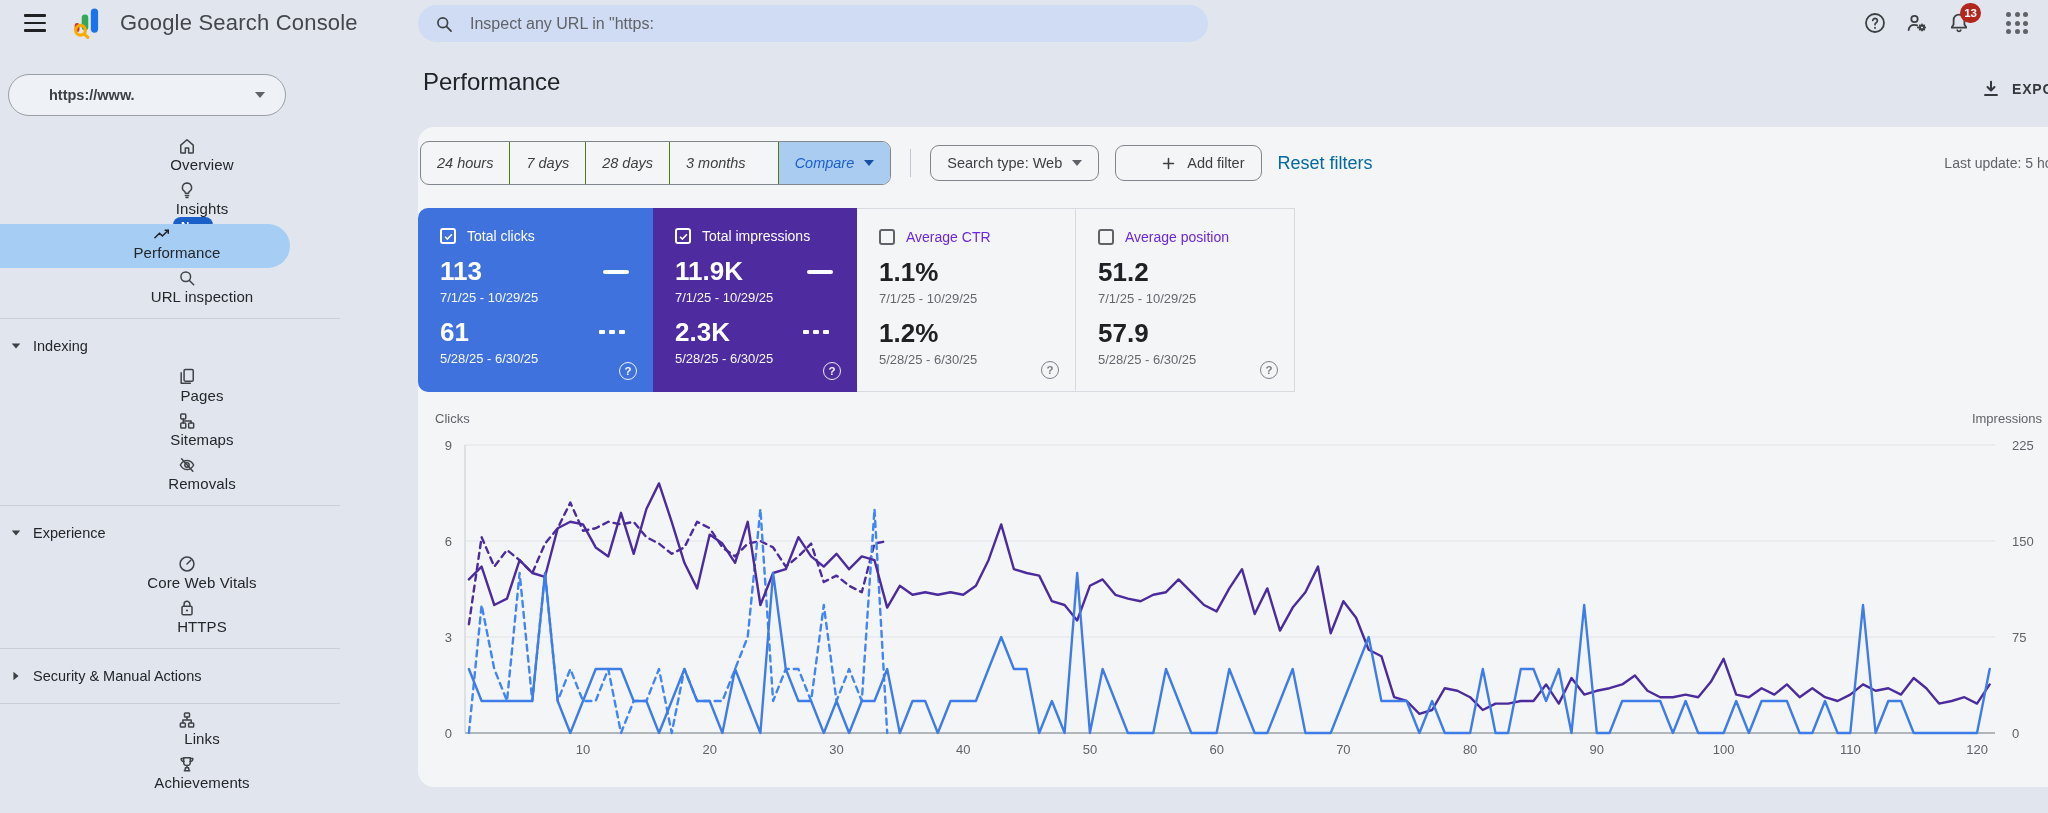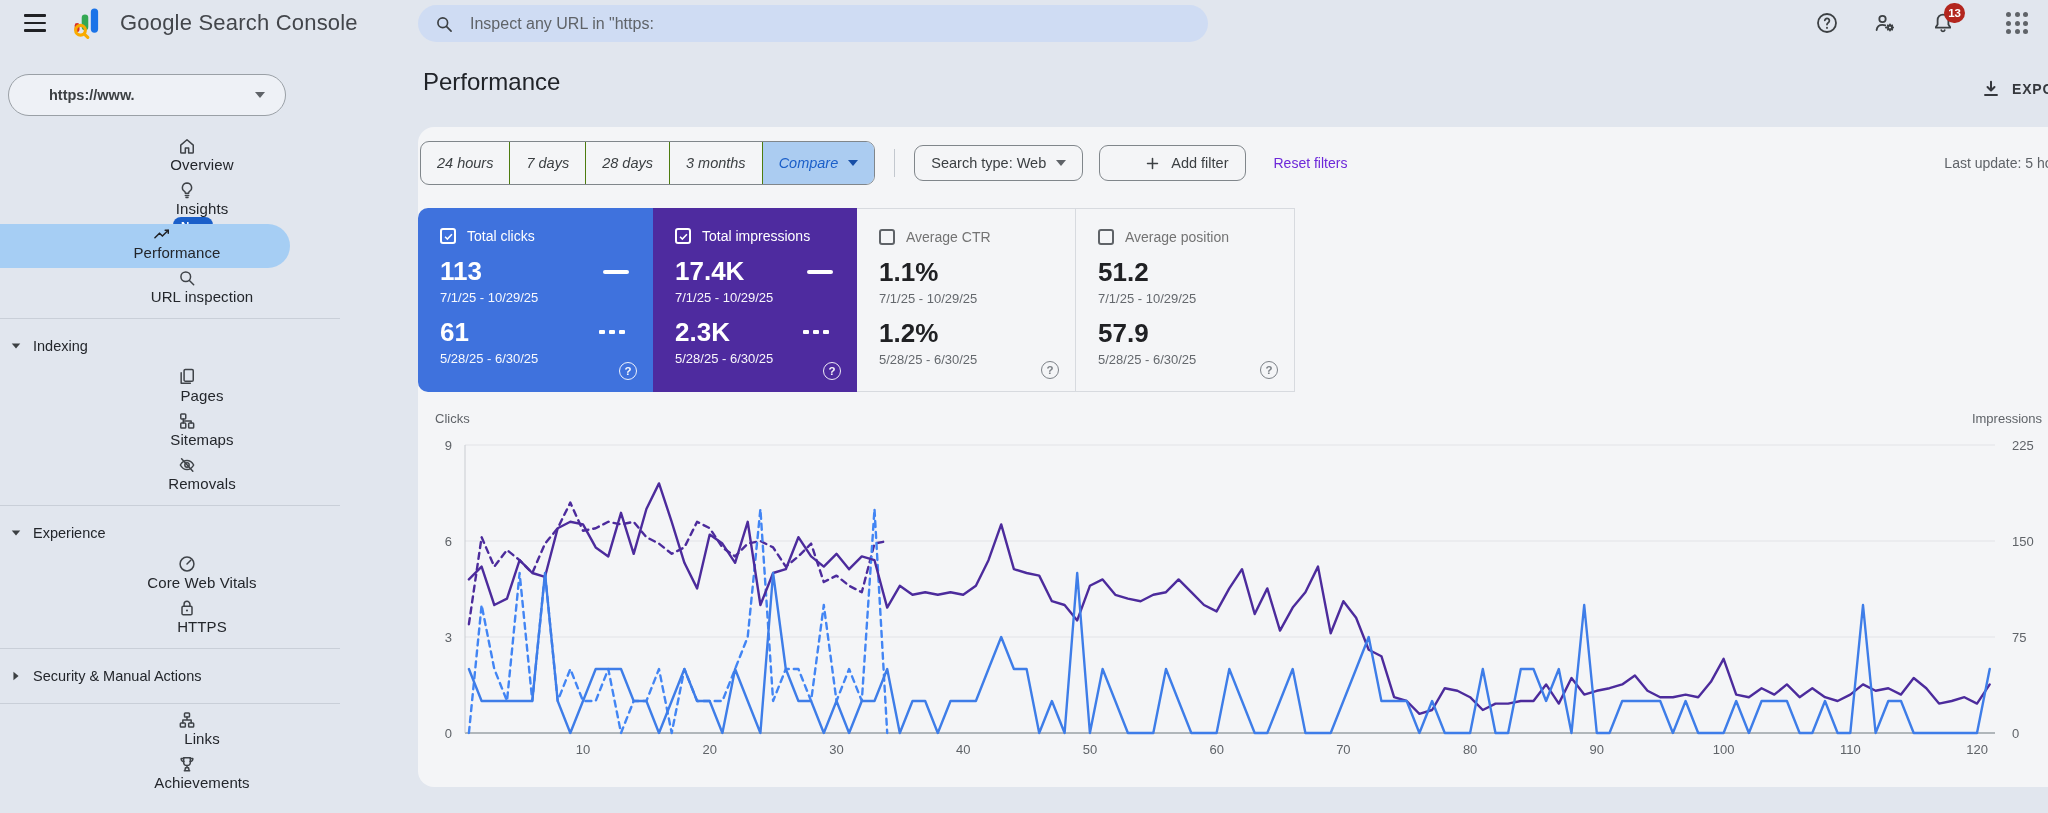--- a/index.html
+++ b/index.html
@@ -12,21 +12,21 @@
   
   .topbar { position:absolute; left:0; top:0; width:2048px; height:46px; display:flex; align-items:center; }
   .hamburger { width:46px; height:46px; display:flex; flex-direction:column; justify-content:center; align-items:center; gap:5px; margin-left:12px; cursor:pointer; }
   .hamburger span { width:22px; height:2.4px; background:#202124; border-radius:1px; }
   .logo { width:34px; height:34px; margin-left:14px; }
   .app-title { font-size:22px; color:#43464b; margin-left:14px; letter-spacing:.2px; white-space:nowrap; }
   .searchbar { position:absolute; left:418px; top:5px; width:790px; height:37px; background:#cfdcf3; border-radius:19px; display:flex; align-items:center; padding:0 16px; }
   .searchbar svg { flex:0 0 auto; }
   .searchbar input { border:none; outline:none; background:transparent; font-size:16px; color:#3c4043; margin-left:16px; width:600px; font-family:inherit; }
   .searchbar input::placeholder { color:#5f6368; opacity:1; }
-  .top-icons { position:absolute; right:18px; top:0; height:46px; display:flex; align-items:center; gap:32px;text-align:right; }
+  .top-icons { position:absolute; right:18px; top:0; height:46px; display:flex; align-items:center; gap:16px;text-align:right; }
   .tool-btn { position:relative; width:26px; height:26px; display:flex; align-items:center; justify-content:center; cursor:pointer; }
   .badge { position:absolute; top:-7px; right:-9px; min-width:20px; height:20px; background:#b3261e; color:#fff; border-radius:10px; font-size:11.5px; font-weight:bold; display:flex; align-items:center; justify-content:center; padding:0 4px; }
   .apps-grid { display:grid; grid-template-columns:repeat(3,5px); grid-template-rows:repeat(3,5px); gap:3.5px; }
   .apps-grid i { width:5px; height:5px; border-radius:50%; background:#5f6368; }
   
   .sidebar { position:absolute; left:0; top:46px; width:340px; bottom:0; }
   .property { position:absolute; left:8px; top:28px; width:278px; height:42px; border:1px solid #9aa0a6; border-radius:21px; background:rgba(255,255,255,.45); display:flex; align-items:center; padding:0 20px 0 40px; cursor:pointer; }
   .property .lbl { font-size:14.5px; font-weight:bold; color:#3c4043; }
   .caret { width:0; height:0; border-left:5.5px solid transparent; border-right:5.5px solid transparent; border-top:6.5px solid #5f6368; }
   .property .caret { margin-left:auto; }
@@ -45,39 +45,39 @@
   
   .page-title { position:absolute; left:423px; top:68px; font-size:24px; font-weight:500; color:#202328; }
   .export { position:absolute; left:1980px; top:78px; display:flex; align-items:center; gap:10px; cursor:pointer; white-space:nowrap; }
   .export .lbl { font-size:14px; font-weight:bold; color:#35383d; letter-spacing:.8px; }
   .card { position:absolute; left:418px; top:127px; width:1680px; height:660px; background:#f4f5f7; border-radius:16px; }
   
   .filters { position:absolute; left:2px; top:18px; right:26px; height:36px; display:flex; align-items:center; }
   .seg { display:flex; border:1px solid #80868b; border-radius:9px; overflow:hidden; height:44px; background:transparent;font-style:italic; }
   .seg .tab { padding:0 16px; display:flex; align-items:center; font-size:14.5px; font-weight:500; color:#3c4043; border-left:1px solid #4d7c0f; cursor:pointer; white-space:nowrap; }
   .seg .tab:first-child { border-left:none; }
-  .seg .tab.compare { background:#abccf1; color:#1b5fc9; gap:10px; }
+  .seg .tab.compare { background:#abccf1; color:#1b5fc9; gap:10px;margin-left:16px; }
   .seg .tab.compare .caret { border-top-color:#174ea6; }
   .vsep { width:1px; height:28px; background:#c3c8cf; margin:0 19px; }
   .chip { display:flex; align-items:center; height:36px; border:1px solid #80868b; border-radius:9px; padding:0 16px; font-size:14.5px; font-weight:500; color:#3c4043; gap:10px; cursor:pointer; white-space:nowrap; }
   .chip + .chip { margin-left:16px;padding-left:44px; }
-  .link-btn { margin-left:28px; font-size:14px; font-weight:500; color:#6d28d9; cursor:pointer; white-space:nowrap; }
+  .link-btn { margin-left:16px; font-size:18px; font-weight:500; color:#0369a1; cursor:pointer; white-space:nowrap; }
   .last-update { margin-left:auto; font-size:14px; color:#5f6368; white-space:nowrap; }
   
   .metrics { position:absolute; left:0; top:81px; height:184px; display:flex; }
   .mcard { position:relative; height:184px; padding:20px 22px; }
   .mcard.colored { color:#fff; }
   .mcard.blue { width:235px; background:#3f72dd; border-radius:10px 0 0 10px; }
   .mcard.purple { width:204px; background:#4e2b9f; }
   .mcard.plain { width:219px; border-top:1px solid #d7dadf; border-bottom:1px solid #d7dadf; border-right:1px solid #d7dadf; background:transparent; }
   .mcard .head { display:flex; align-items:center; gap:11px; }
   .cbx { width:16px; height:16px; border:2px solid #fff; border-radius:3px; display:flex; align-items:center; justify-content:center; }
   .mcard.plain .cbx { border-color:#5f6368; }
   .mcard .head .lbl { font-size:14px; font-weight:500; }
-  .mcard.plain .head .lbl { color:#737373; }
+  .mcard.plain .head .lbl { color:#6d28d9; }
   .mcard .val { font-size:26px; font-weight:bold; margin-top:14px; line-height:1; }
   .mcard.plain .val { color:#202124; }
   .mcard .range { font-size:13px; margin-top:6px; opacity:.96; }
   .mcard.plain .range { color:#5f6368; }
   .mark-solid { position:absolute; right:24px; width:26px; height:3.5px; background:#fff; border-radius:2px; }
   .mark-dash { position:absolute; right:24px; width:30px; display:flex; gap:4px; }
   .mark-dash i { width:6px; height:3.5px; background:#fff; border-radius:1px; }
   .help-dot { position:absolute; right:16px; bottom:12px; width:18px; height:18px; border-radius:50%; border:1.5px solid rgba(255,255,255,.9); font-size:11.5px; display:flex; align-items:center; justify-content:center; color:rgba(255,255,255,.95); font-weight:bold; cursor:pointer; }
   .mcard.plain .help-dot { border-color:#7d8288; color:#7d8288; }
   
@@ -315,21 +315,21 @@
     </div>
     <div class="mcard colored purple">
       <div class="head">
         <span class="cbx">
           <svg width="11" height="11" viewBox="0 0 24 24" fill="none" stroke="#fff" stroke-width="3.4">
               <path d="M4.5 12.5l5 5L19.5 7"></path>
             </svg>
         </span>
         <span class="lbl">Total impressions</span>
       </div>
-      <div class="val">17.4K</div>
+      <div class="val">11.9K</div>
       <div class="range">7/1/25 - 10/29/25</div>
       <div class="val">2.3K</div>
       <div class="range">5/28/25 - 6/30/25</div>
       <span class="mark-solid" style="top:62px"></span>
       <span class="mark-dash" style="top:122px">
           <i></i>
           <i></i>
           <i></i>
         </span>
       <div class="help-dot">?</div>

